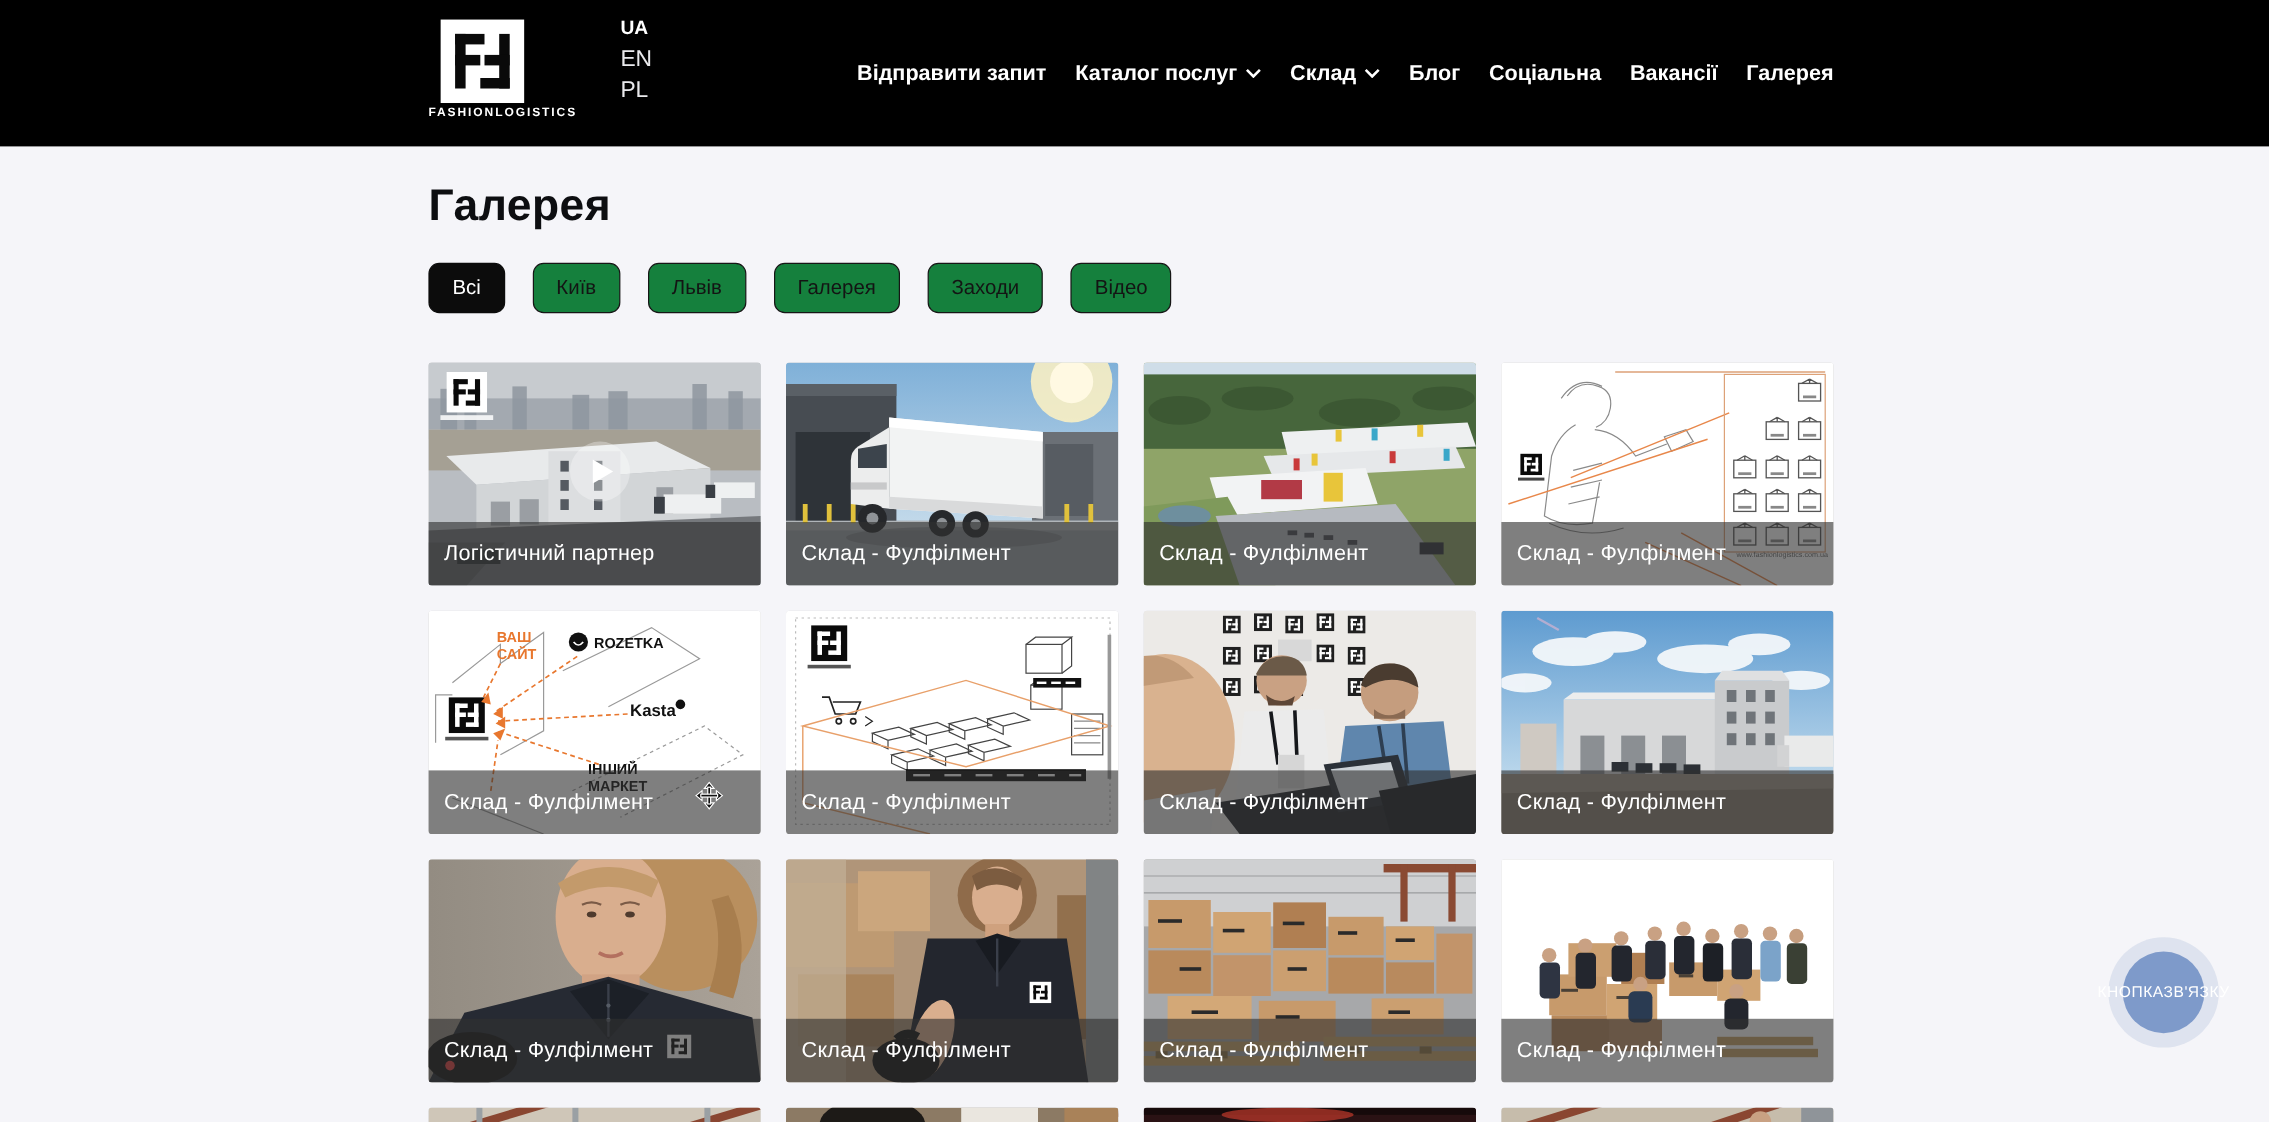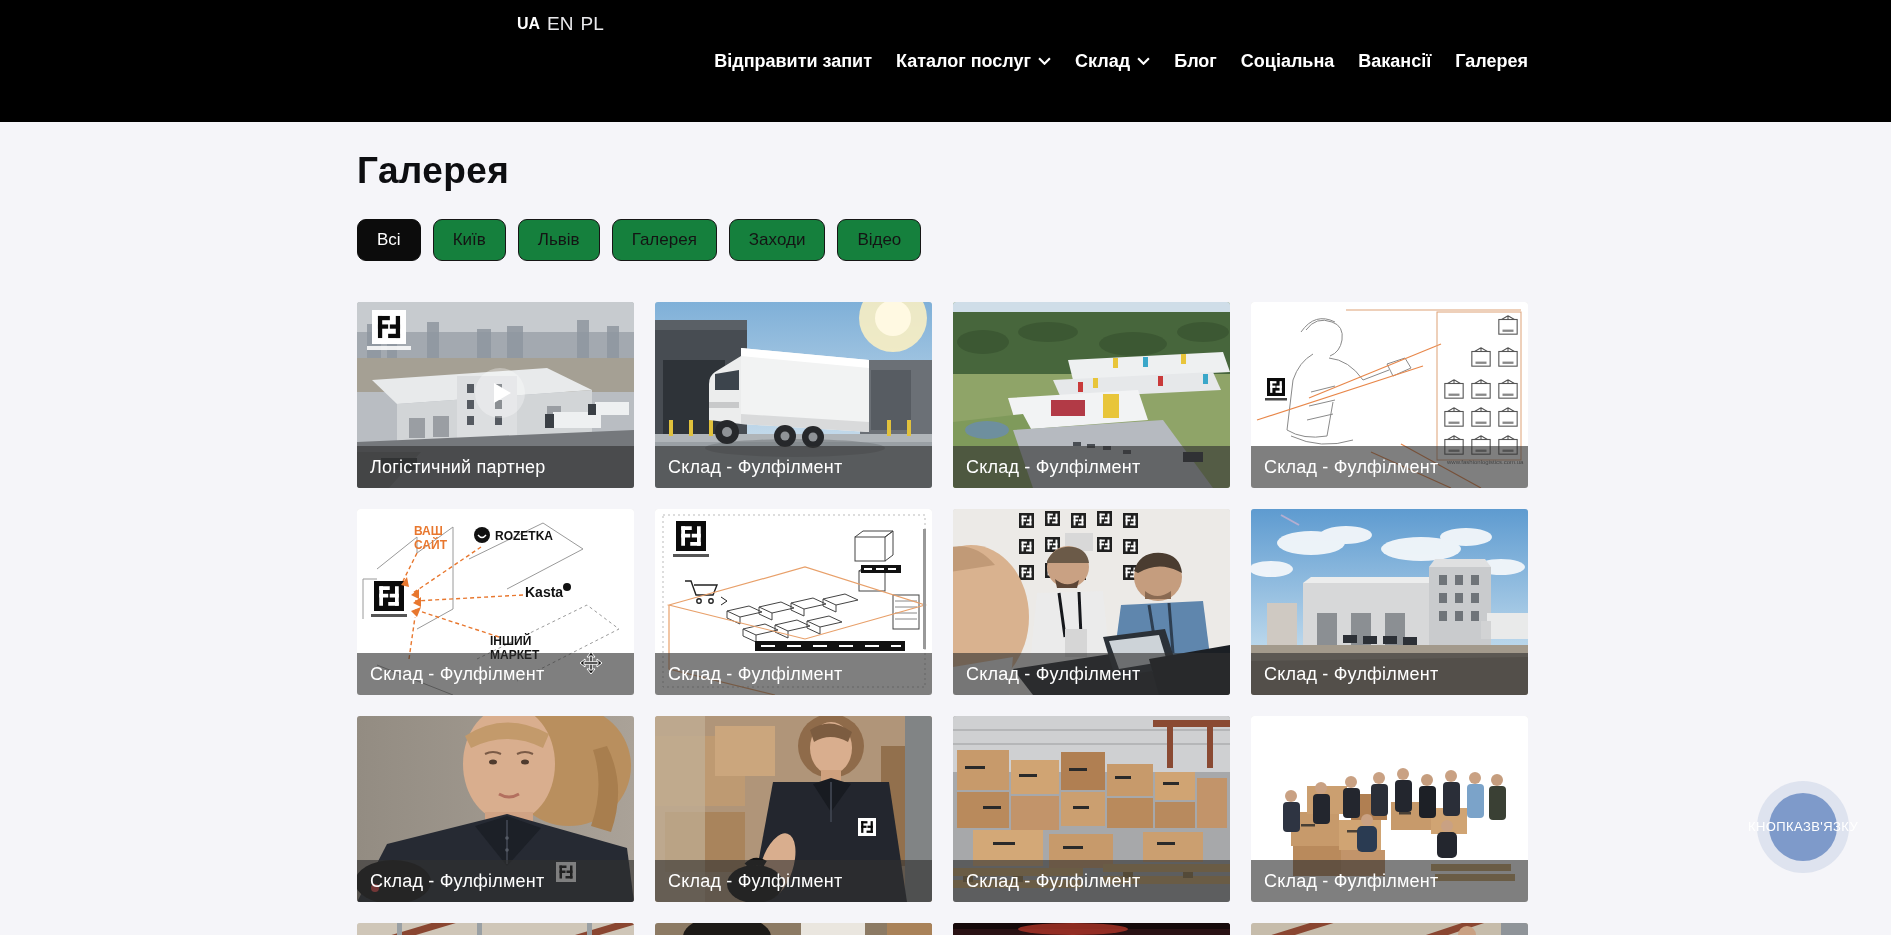--- a/index.html
+++ b/index.html
@@ -9,40 +9,40 @@
     background:#f5f5f9;
     font-family:"Liberation Sans", sans-serif;
     color:#111;
   }
 
   
   .header { position:absolute; left:0; top:0; width:1891px; height:122px; background:#000; z-index:10; }
   .logo { position:absolute; left:357px; top:16px; width:92px; cursor:pointer; }
   .logo svg.mark { display:block; width:90px; height:70px; }
   .logo .brand { display:block; margin-top:3px; color:#fff; font-size:10px; font-weight:700; letter-spacing:1.6px; white-space:nowrap; }
-  .langs { position:absolute; left:517px; top:14px; display:flex; flex-direction:row; gap:7px; }
+  .langs { position:absolute; left:517px; top:14px; display:flex; flex-direction:column; gap:7px; }
   .lang { color:#e9e9ec; font-size:19px; cursor:pointer; line-height:19px; }
   .lang.active { color:#fff; font-weight:700; font-size:16px; }
   .nav { position:absolute; right:363px; top:0; height:122px; display:flex; align-items:center; gap:24px; }
   .nav-item { display:flex; align-items:center; gap:7px; color:#fff; font-size:18px; font-weight:700; cursor:pointer; white-space:nowrap; }
   .nav-item svg { display:block; }
 
   
   .page-title { position:absolute; left:357px; top:150px; font-size:37px; font-weight:700; color:#0d0e11; letter-spacing:.4px; }
-  .filters { position:absolute; left:357px; top:219px; display:flex; gap:12px; }
+  .filters { position:absolute; left:357px; top:219px; display:flex; gap:23px; }
   .pill { height:42px; padding:0 19px; display:flex; align-items:center; background:#15803d;
           border:1px solid #161616; border-radius:9px; font-size:17px; color:#141414; cursor:pointer; white-space:nowrap; }
   .pill.active { background:#0c0c0c; border-color:#0c0c0c; color:#fff; }
 
   
   .grid { position:absolute; left:357px; top:302px; width:1171px;
           display:grid; grid-template-columns:repeat(4,277px); grid-auto-rows:186px; gap:21px; }
   .card { position:relative; overflow:hidden; border-radius:3px; background:#ddd; cursor:pointer; }
   .card .art { position:absolute; inset:0; width:277px; height:186px; display:block; }
-  .cap { position:absolute; left:0; right:0; bottom:0; height:42px; z-index:3;
+  .cap { position:absolute; left:0; right:0; bottom:0; height:53px; z-index:3;
          display:flex; align-items:center; padding:12px 13px;
          background:rgba(48,48,48,.62); color:#fff; font-size:18px; letter-spacing:.2px; }
   .video-overlay { position:absolute; left:7px; bottom:10px; z-index:1; font-weight:700; font-size:26px;
                    line-height:30px; letter-spacing:.5px; color:#fff; white-space:nowrap; }
   .video-overlay .l2 { color:rgba(255,255,255,.8); }
   .play { position:absolute; left:118px; top:66px; width:50px; height:50px; border-radius:50%;
           background:rgba(255,255,255,.32); z-index:2; display:flex; align-items:center; justify-content:center; cursor:pointer; }
   .play .tri { width:0; height:0; border-left:17px solid #fff; border-top:10px solid transparent; border-bottom:10px solid transparent; margin-left:5px; }
   .mini-logo { position:absolute; left:10px; top:8px; z-index:2; width:44px; }
   .mini-logo svg { display:block; width:44px; height:34px; }
@@ -88,20 +88,26 @@
     </symbol>
     <symbol id="box-icon" viewBox="0 0 24 24">
       <rect x="2" y="6" width="20" height="16" fill="none" stroke="#555" stroke-width="1.2"></rect>
       <path d="M12 6v-4M12 2l-7 4M12 2l7 4" fill="none" stroke="#555" stroke-width="1.2"></path>
       <rect x="6" y="17" width="12" height="2.5" fill="#888"></rect>
     </symbol>
   </defs>
 </svg>
 
 <div class="header">
+  <a class="logo">
+    <svg class="mark" viewBox="0 0 40 40">
+        <use href="#fl-mark"></use>
+      </svg>
+    <span class="brand">FASHIONLOGISTICS</span>
+  </a>
   <div class="langs">
     <span class="lang active">UA</span>
     <span class="lang">EN</span>
     <span class="lang">PL</span>
   </div>
   <nav class="nav">
     <span class="nav-item">
         <span>Відправити запит</span>
       </span>
     <span class="nav-item">

